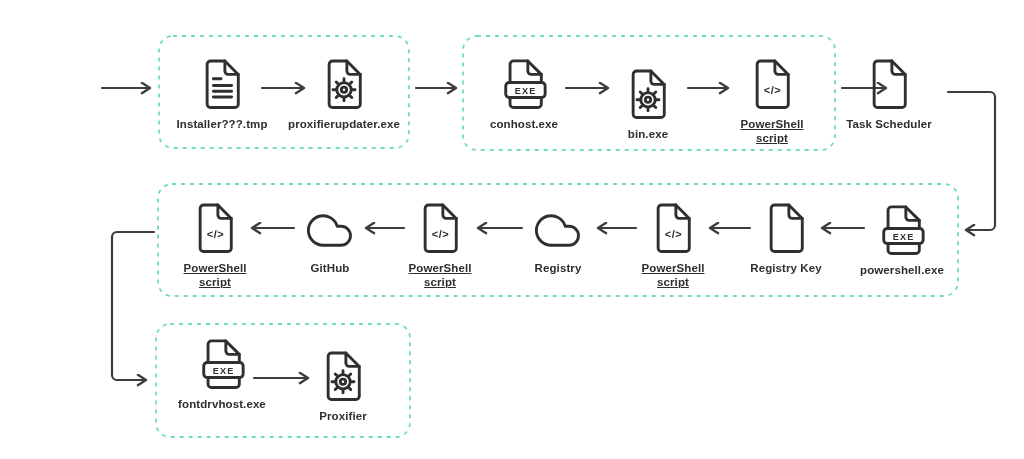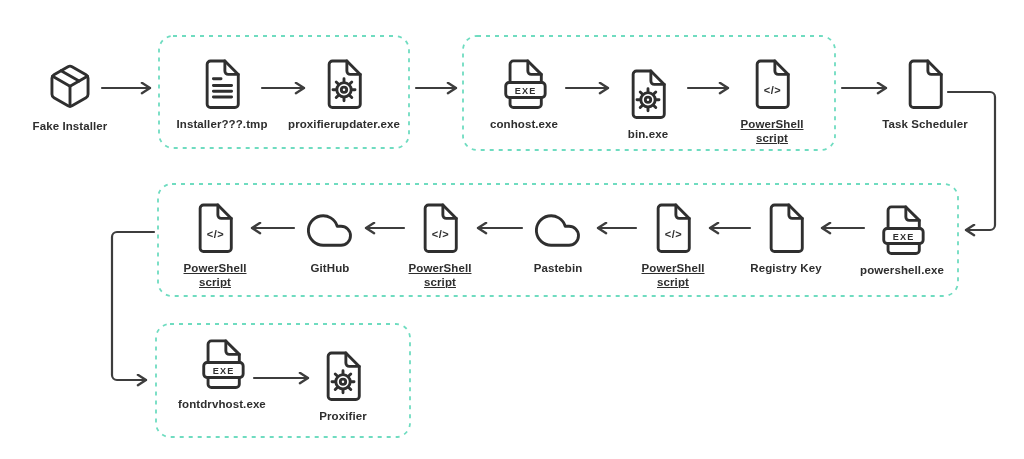--- a/index.html
+++ b/index.html
@@ -90,28 +90,20 @@
     <path class="conn" d="M864 228 H822" marker-end="url(#arrowhead)"></path>
     <path class="conn" d="M750 228 H710" marker-end="url(#arrowhead)"></path>
     <path class="conn" d="M636 228 H598" marker-end="url(#arrowhead)"></path>
     <path class="conn" d="M522 228 H478" marker-end="url(#arrowhead)"></path>
     <path class="conn" d="M404 228 H366" marker-end="url(#arrowhead)"></path>
     <path class="conn" d="M294 228 H252" marker-end="url(#arrowhead)"></path>
     <path class="conn" d="M154 232 H117 a5 5 0 0 0 -5 5 V375 a5 5 0 0 0 5 5 H146" marker-end="url(#arrowhead)"></path>
     <path class="conn" d="M254 378 H308" marker-end="url(#arrowhead)"></path>
   </svg>
 
-  <div class="node" style="left:0px;top:60px">
-    <div class="iconbox">
-        <svg width="48" height="48" viewBox="0 0 50 50">
-          <use href="#g-package"></use>
-        </svg>
-      </div>
-    <span class="label">Fake Installer</span>
-  </div>
   <div class="node" style="left:152px;top:58px">
     <div class="iconbox">
         <svg width="46" height="52" viewBox="0 0 48 54">
           <use href="#g-doc-text"></use>
         </svg>
       </div>
     <span class="label">Installer???.tmp</span>
   </div>
   <div class="node" style="left:274px;top:58px">
     <div class="iconbox">
@@ -138,21 +130,21 @@
     <span class="label">bin.exe</span>
   </div>
   <div class="node wrap" style="left:702px;top:58px">
     <div class="iconbox">
         <svg width="46" height="52" viewBox="0 0 48 54">
           <use href="#g-doc-code"></use>
         </svg>
       </div>
     <span class="label">PowerShell script</span>
   </div>
-  <div class="node" style="left:855px;top:58px">
+  <div class="node" style="left:819px;top:58px">
     <div class="iconbox">
         <svg width="46" height="52" viewBox="0 0 48 54">
           <use href="#g-doc"></use>
         </svg>
       </div>
     <span class="label">Task Scheduler</span>
   </div>
 
   <div class="node wrap" style="left:145px;top:202px">
     <div class="iconbox">
@@ -177,21 +169,21 @@
         </svg>
       </div>
     <span class="label">PowerShell script</span>
   </div>
   <div class="node" style="left:488px;top:202px">
     <div class="iconbox">
         <svg width="52" height="44" viewBox="0 0 54 46">
           <use href="#g-cloud"></use>
         </svg>
       </div>
-    <span class="label">Pastebin</span>
+    <span class="label">Registry</span>
   </div>
   <div class="node wrap" style="left:603px;top:202px">
     <div class="iconbox">
         <svg width="46" height="52" viewBox="0 0 48 54">
           <use href="#g-doc-code"></use>
         </svg>
       </div>
     <span class="label">PowerShell script</span>
   </div>
   <div class="node" style="left:716px;top:202px">

